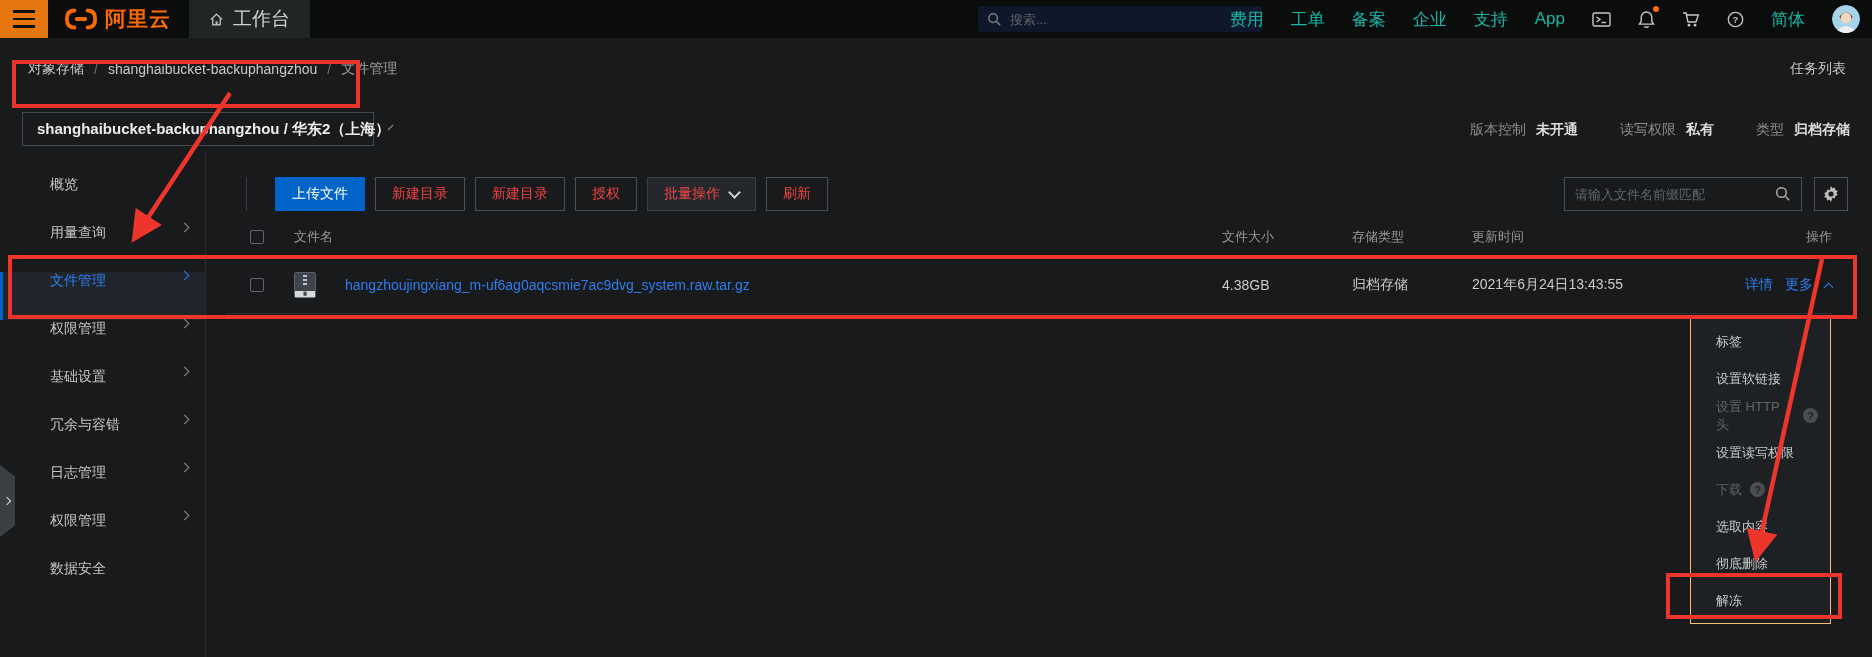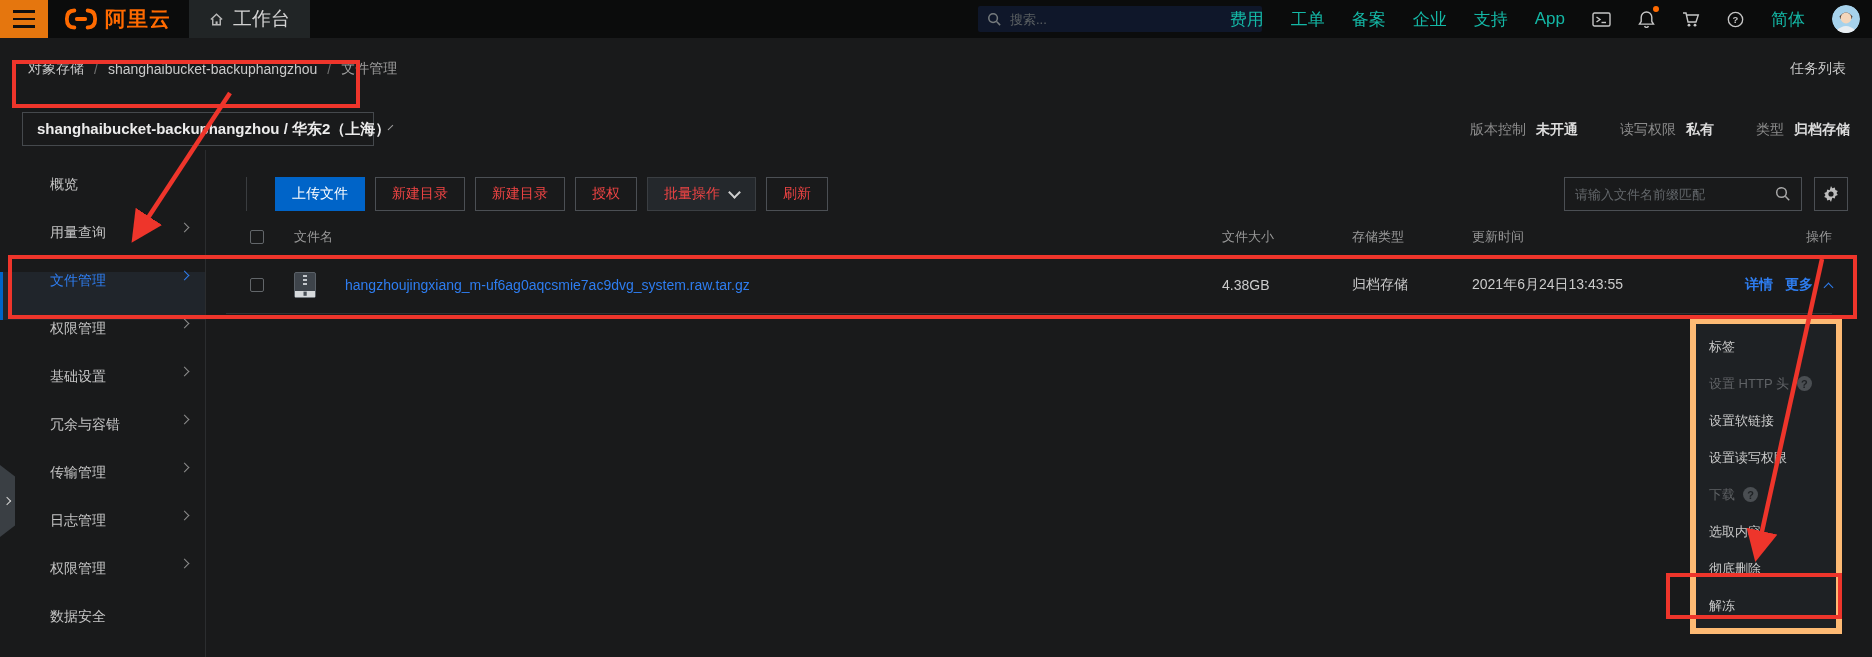--- a/index.html
+++ b/index.html
@@ -65,24 +65,24 @@
   .gear-btn{position:absolute;right:-16px;top:0;width:34px;height:34px;border:1px solid #4b4f54;display:flex;align-items:center;justify-content:center;cursor:pointer;background:transparent;}
   
   .table{position:absolute;left:20px;right:40px;top:68px;}
   .trow{display:grid;grid-template-columns:44px 1fr 130px 120px 260px 100px;align-items:center;padding-left:24px;}
   .thead{height:38px;color:#989898;font-size:13px;}
   .tbody-row{height:58px;border-top:1px solid #2e3134;border-bottom:1px solid #2e3134;color:#cbcbcb;font-size:14px;}
   .th-actions,.td-actions{display:flex;justify-content:flex-end;align-items:center;gap:12px;}
   .checkbox{width:14px;height:14px;border:1px solid #62666a;border-radius:2px;background:transparent;cursor:pointer;}
   .name-cell{display:flex;align-items:center;gap:29px;min-width:0;}
   .file-link{color:var(--link-blue);cursor:pointer;white-space:nowrap;overflow:hidden;text-overflow:ellipsis;}
-  .action-link{color:var(--link-blue);cursor:pointer;white-space:nowrap;font-weight:bold;}
+  .action-link{color:var(--link-blue);cursor:pointer;white-space:nowrap;}
   .td-actions .chev{color:var(--link-blue);}
   
-  .context-menu{position:absolute;left:1690px;top:318px;width:152px;background:#1e2124;border:6px solid #fdba74;z-index:5;padding:4px 0;}
+  .context-menu{position:absolute;left:1690px;top:318px;width:141px;background:#1e2124;border:1px solid #fdba74;z-index:5;padding:4px 12px;}
   .menu-item{height:37px;display:flex;align-items:center;gap:8px;padding-left:13px;font-size:13px;color:#c9c9c9;cursor:pointer;}
   .menu-item.disabled{color:#606366;cursor:default;}
   .help-badge{width:15px;height:15px;border-radius:50%;background:#4a4e52;color:#1e2124;display:inline-flex;align-items:center;justify-content:center;font-size:11px;font-weight:bold;flex:none;}
   .help-badge::after{content:"?";}
   
   .annotations{position:absolute;inset:0;z-index:10;pointer-events:none;}
   svg.inline{display:block;}
 </style>
 </head>
 <body>
@@ -205,24 +205,20 @@
   <div class="side-item">
       <span>权限管理</span>
       <span class="chev right"></span>
     </div>
   <div class="side-item">
       <span>基础设置</span>
       <span class="chev right"></span>
     </div>
   <div class="side-item">
       <span>冗余与容错</span>
-      <span class="chev right"></span>
-    </div>
-  <div class="side-item">
-      <span>传输管理</span>
       <span class="chev right"></span>
     </div>
   <div class="side-item">
       <span>日志管理</span>
       <span class="chev right"></span>
     </div>
   <div class="side-item">
       <span>权限管理</span>
       <span class="chev right"></span>
     </div>
@@ -292,26 +288,26 @@
         <span class="chev up"></span>
       </span>
     </div>
   </div>
 </div>
 
 <div class="context-menu">
   <div class="menu-item">
       <span>标签</span>
     </div>
+  <div class="menu-item">
+      <span>设置软链接</span>
+    </div>
   <div class="menu-item disabled">
       <span>设置 HTTP 头</span>
       <span class="help-badge"></span>
-    </div>
-  <div class="menu-item">
-      <span>设置软链接</span>
     </div>
   <div class="menu-item">
       <span>设置读写权限</span>
     </div>
   <div class="menu-item disabled">
       <span>下载</span>
       <span class="help-badge"></span>
     </div>
   <div class="menu-item">
       <span>选取内容</span>

